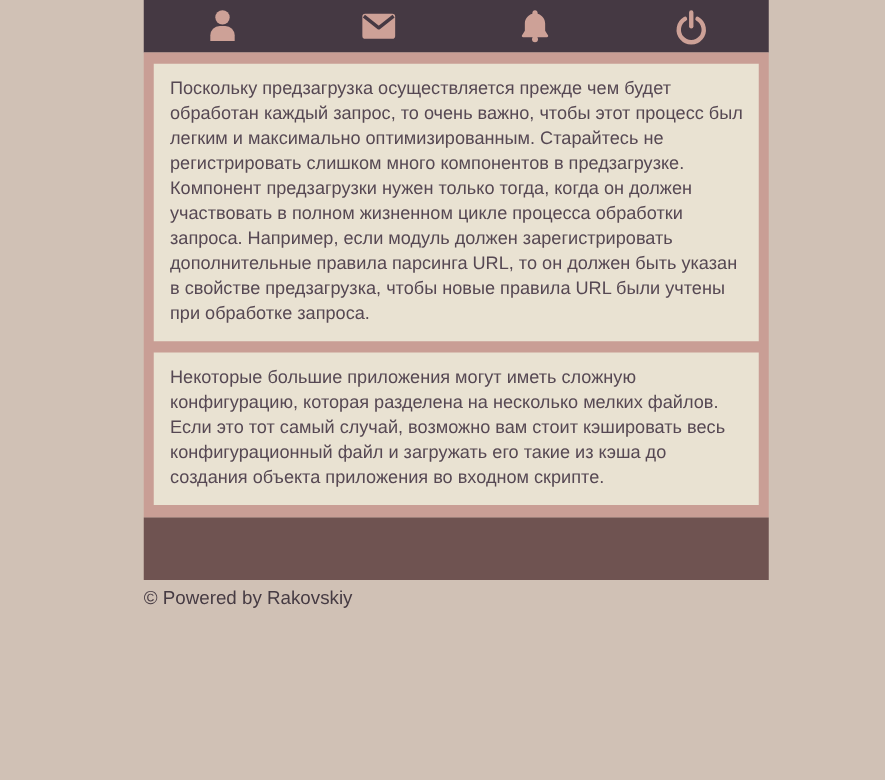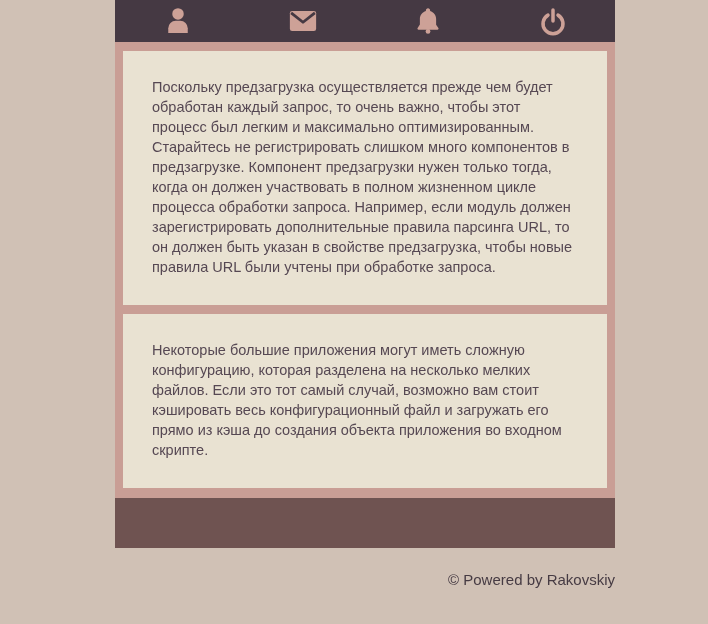--- a/index.html
+++ b/index.html
@@ -40,32 +40,32 @@
   }
   .info-box {
     background: #e9e2d2;
     padding: 10px 12px 12px 13px;
     margin-bottom: 9px;
   }
   .info-box:last-child {
     margin-bottom: 0;
   }
   .info-box p {
-    margin: 16px;
+    margin: 0;
     color: #564853;
     font-size: 14.5px;
     line-height: 20px;
   }
   .footerbar {
     height: 50px;
     background: #6f5351;
   }
   .copyright {
-    padding-top: 23px;
-    text-align: right;
+    padding-top: 6px;
+    text-align: left;
     color: #463b43;
     font-size: 15px;
   }
 </style>
 </head>
 <body>
 
 <div class="page">
 
   <header class="topbar">
@@ -101,21 +101,21 @@
         </svg>
       </span>
     </div>
   </header>
 
   <main class="main-wrapper">
     <section class="info-box">
       <p>Поскольку предзагрузка осуществляется прежде чем будет обработан каждый запрос, то очень важно, чтобы этот процесс был легким и максимально оптимизированным. Старайтесь не регистрировать слишком много компонентов в предзагрузке. Компонент предзагрузки нужен только тогда, когда он должен участвовать в полном жизненном цикле процесса обработки запроса. Например, если модуль должен зарегистрировать дополнительные правила парсинга URL, то он должен быть указан в свойстве предзагрузка, чтобы новые правила URL были учтены при обработке запроса.</p>
     </section>
     <section class="info-box">
-      <p>Некоторые большие приложения могут иметь сложную конфигурацию, которая разделена на несколько мелких файлов. Если это тот самый случай, возможно вам стоит кэшировать весь конфигурационный файл и загружать его прямо из кэша до создания объекта приложения во входном скрипте.</p>
+      <p>Некоторые большие приложения могут иметь сложную конфигурацию, которая разделена на несколько мелких файлов. Если это тот самый случай, возможно вам стоит кэшировать весь конфигурационный файл и загружать его такие из кэша до создания объекта приложения во входном скрипте.</p>
     </section>
   </main>
 
   <div class="footerbar"></div>
 
   <div class="copyright">© Powered by Rakovskiy</div>
 
 </div>
 
 </body></html>

